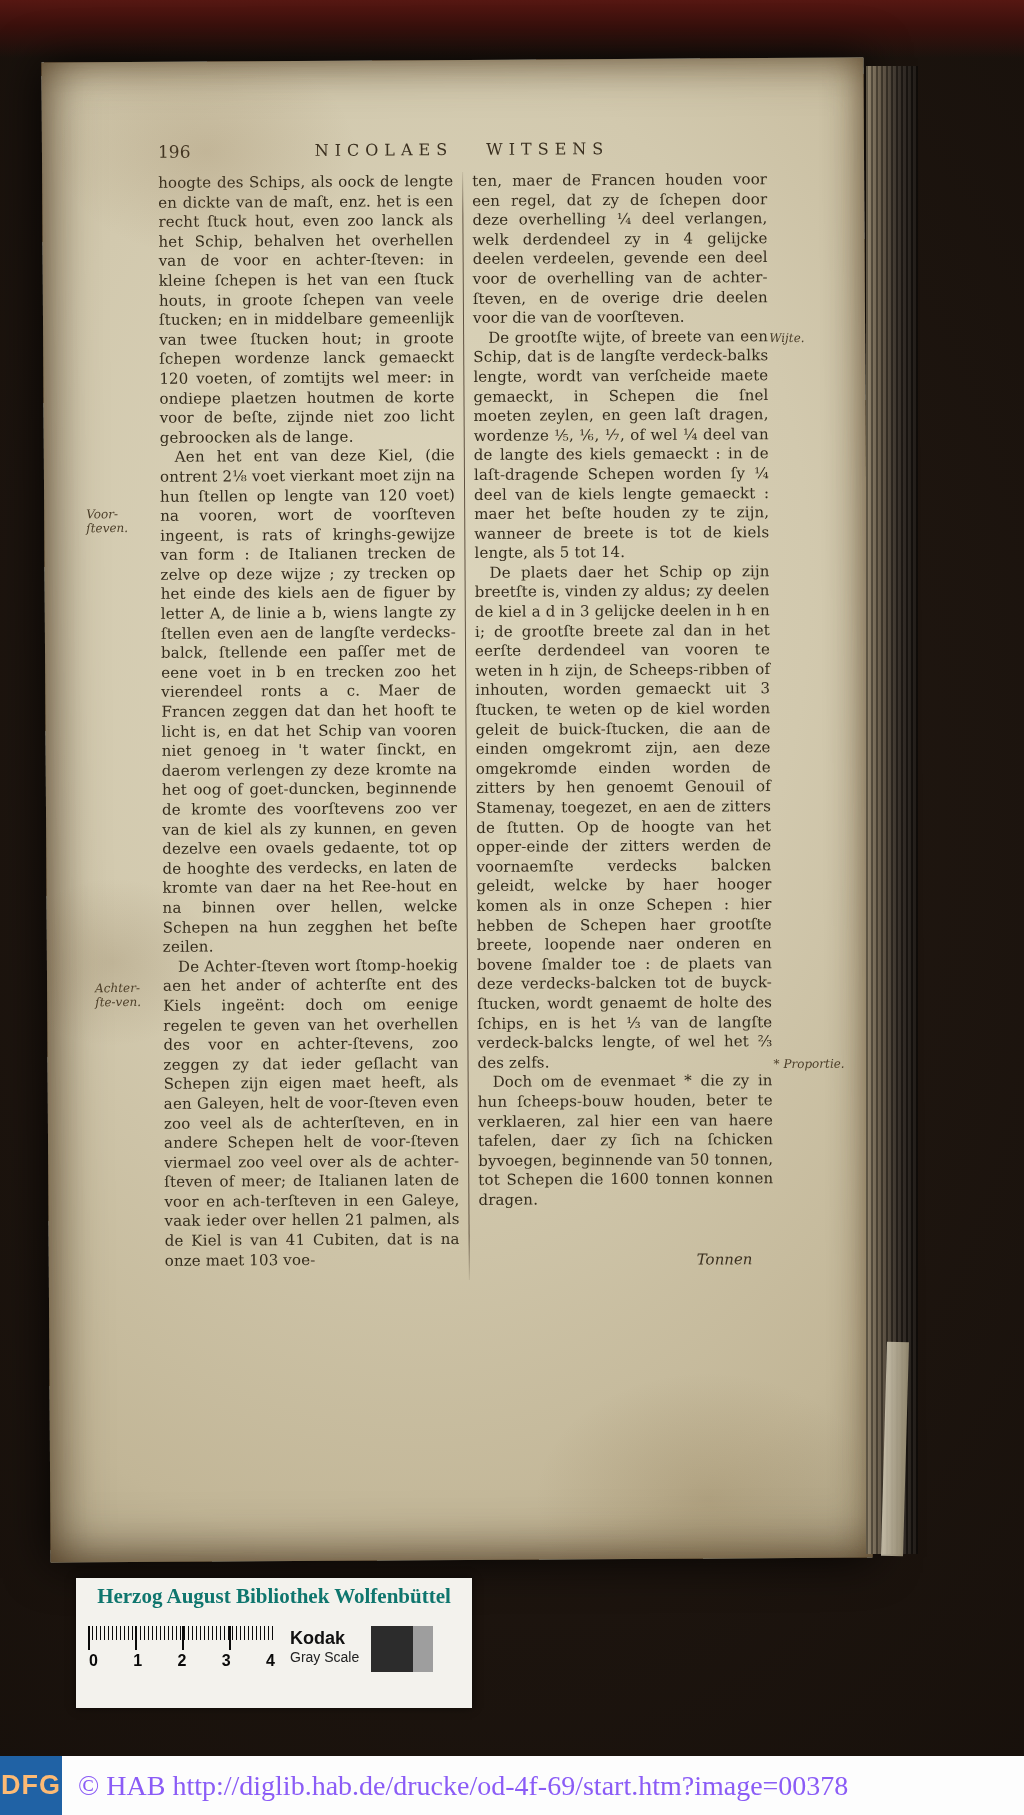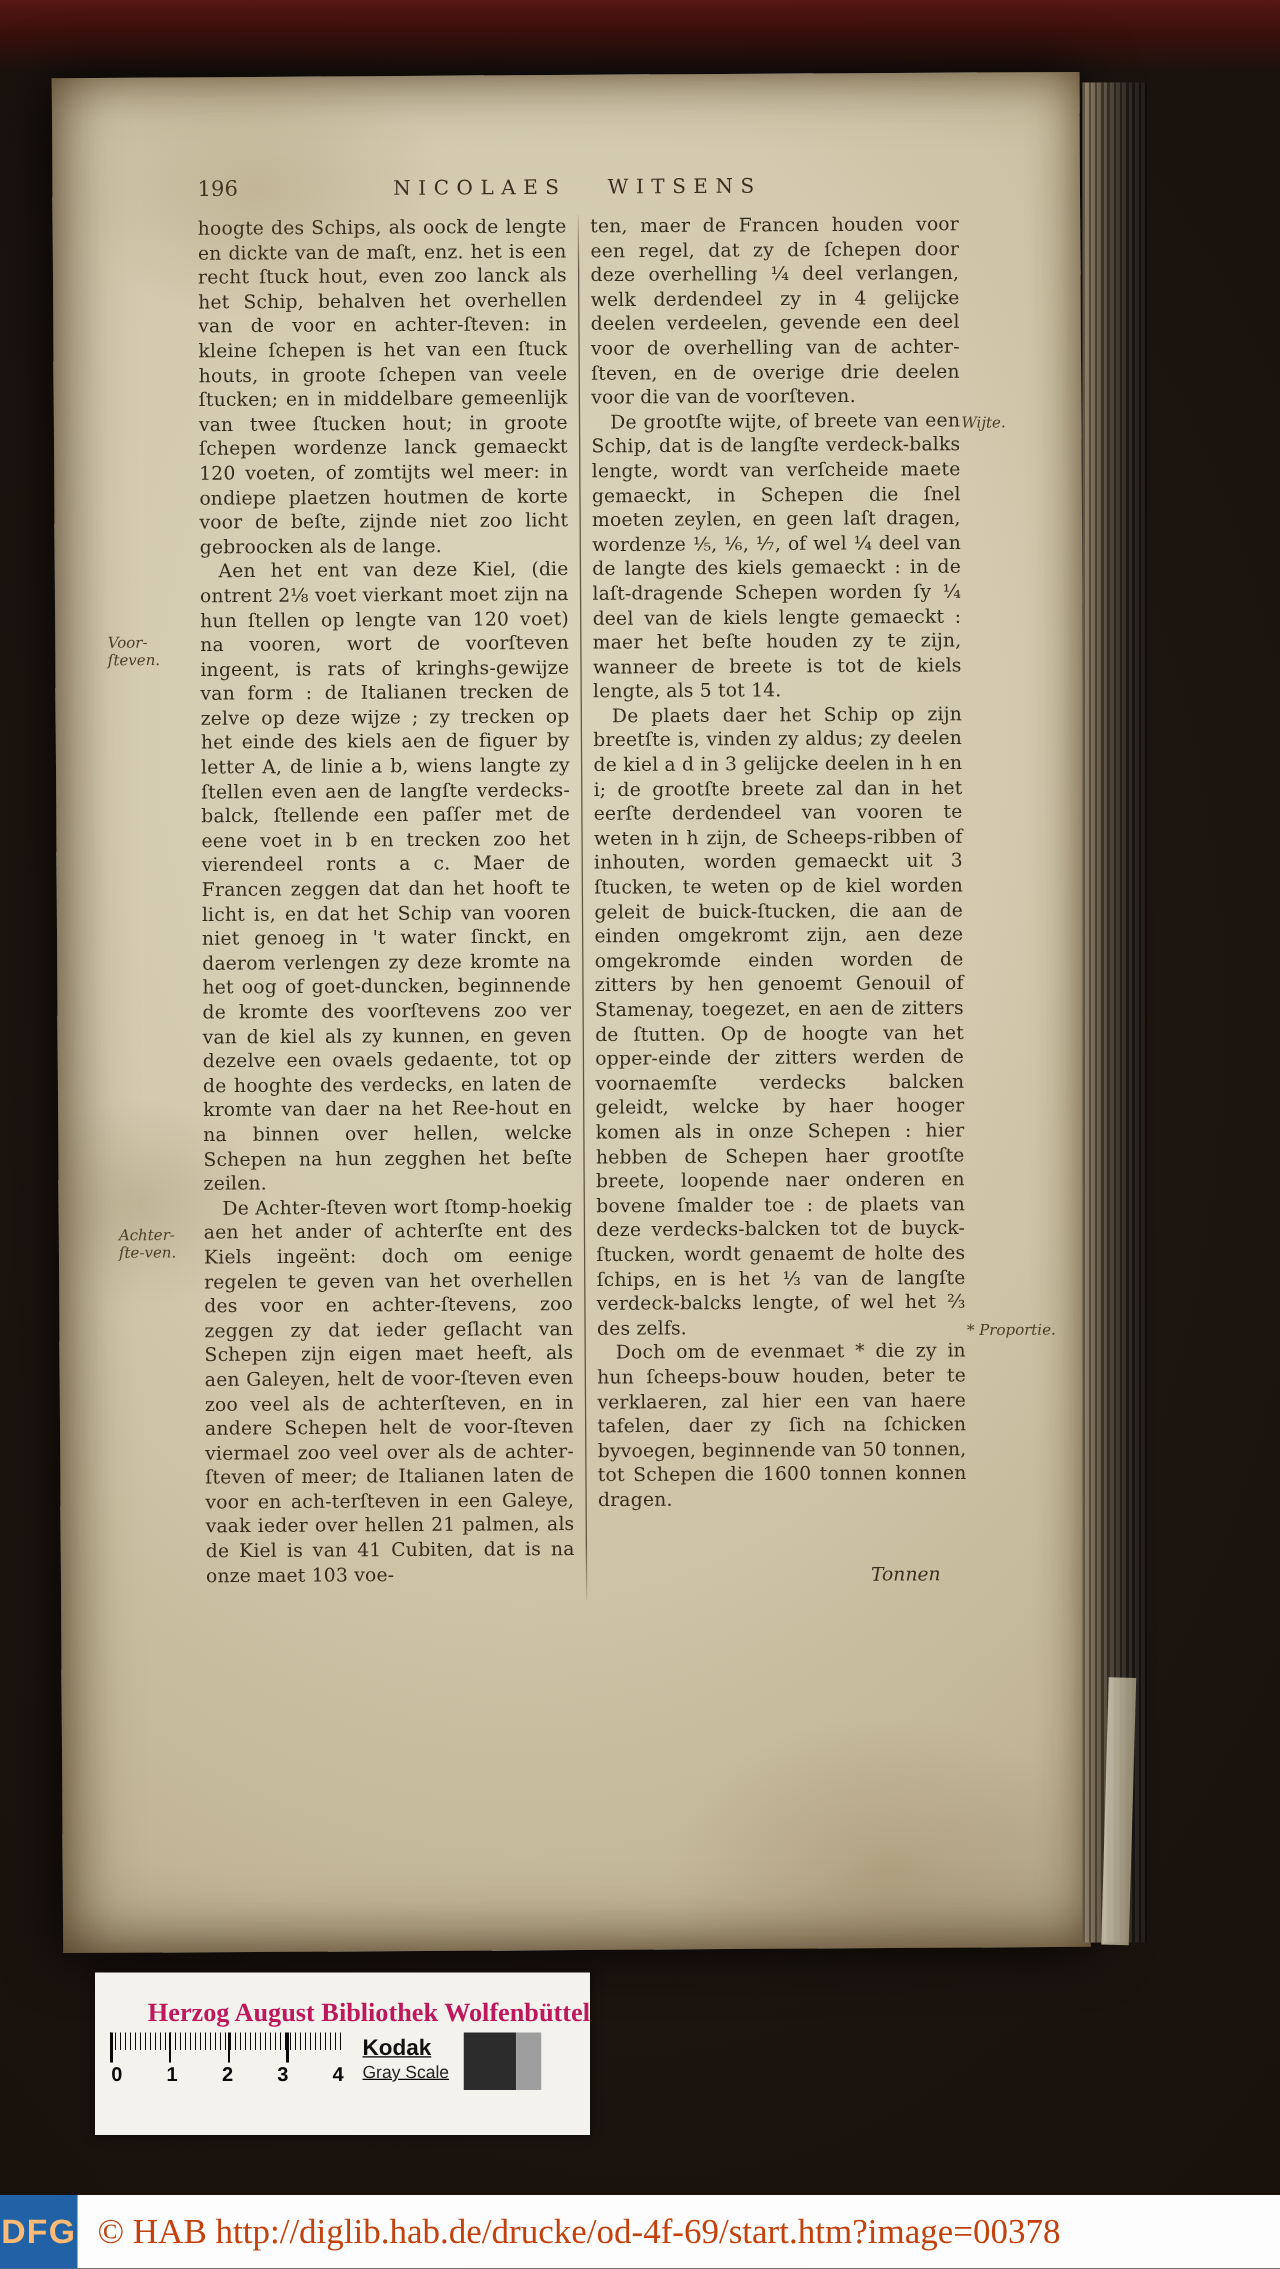--- a/index.html
+++ b/index.html
@@ -70,55 +70,55 @@
   .catchword {
     position:absolute; left:648px; top:1192px;
     font-style:italic; font-size:15px; color:#3a2f1f;
   }
   
   .label-box {
     position:absolute; left:76px; top:1578px; width:396px; height:130px;
     background:#f3f2ed; box-shadow:0 0 8px rgba(0,0,0,0.55);
   }
   .label-title {
-    margin-top:20px; text-align:right; color:#be185d;
+    margin-top:6px; text-align:center; color:#0f766e;
     font-family:"Liberation Serif", serif; font-weight:bold; font-size:21px;
   }
   .ruler-row { position:absolute; left:12px; top:48px; display:flex; align-items:flex-start; }
   .ruler { width:188px; }
   .ruler-ticks {
     height:24px;
     background:
       repeating-linear-gradient(90deg, #0a0a0a 0 2px, rgba(0,0,0,0) 2px 47px),
       repeating-linear-gradient(90deg, #0a0a0a 0 1px, rgba(0,0,0,0) 1px 4px);
     background-size:100% 100%, 100% 60%;
     background-repeat:no-repeat;
   }
   .ruler-numbers {
     display:flex; justify-content:space-between; padding:2px 1px 0 1px;
     font-family:"Liberation Sans", sans-serif; font-weight:bold; font-size:16px; color:#0a0a0a;
   }
-  .kodak { margin-left:14px; padding-top:2px;text-decoration:underline; }
+  .kodak { margin-left:14px; padding-top:2px; }
   .kodak-name { font-family:"Liberation Sans", sans-serif; font-weight:bold; font-size:18px; color:#111; }
   .kodak-sub  { font-family:"Liberation Sans", sans-serif; font-size:14px; color:#222; }
   .patches { margin-left:12px; display:flex; }
   .patch-dark  { width:42px; height:46px; background:#2c2c2c; }
   .patch-light { width:20px; height:46px; background:#9e9e9e; }
   
   .footer {
     position:absolute; left:0; top:1756px; width:1024px; height:59px;
     background:#fdfdfd; display:flex; align-items:center;
   }
   .dfg-logo {
     width:62px; height:59px; background:#2062a5; color:#fdba74;
     display:flex; align-items:center; justify-content:center;
     font-family:"Liberation Sans", sans-serif; font-weight:bold; font-size:27px; letter-spacing:1px;
   }
   .citation {
-    margin-left:16px; color:#c2410c;
+    margin-left:16px; color:#8b5cf6;
     font-family:"Liberation Serif", serif; font-size:28px; white-space:nowrap;
   }
 </style>
 </head>
 <body>
 
 <div class="stage">
 
   <div class="top-band"></div>
 

